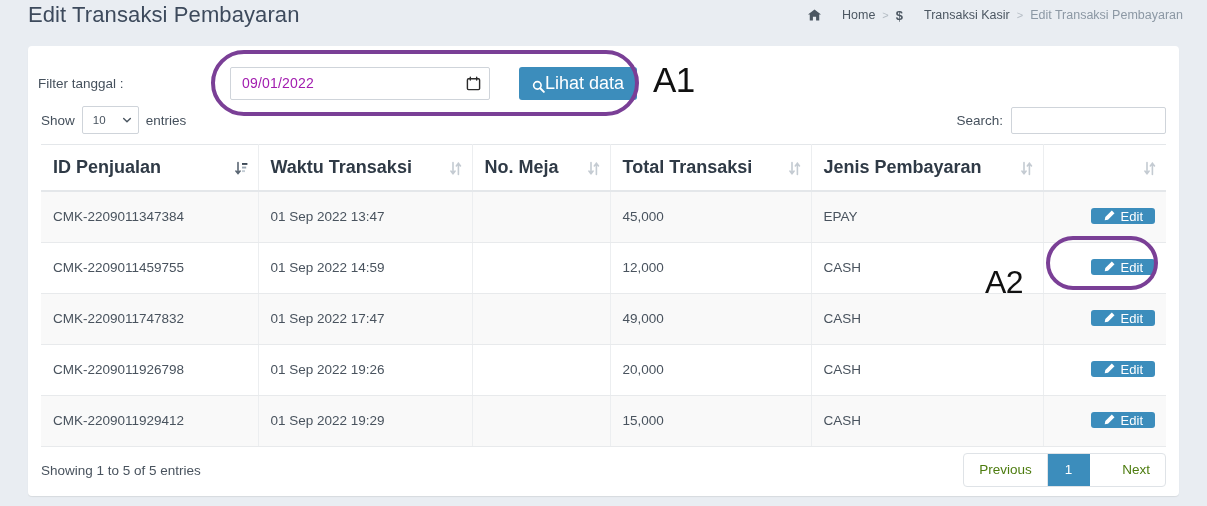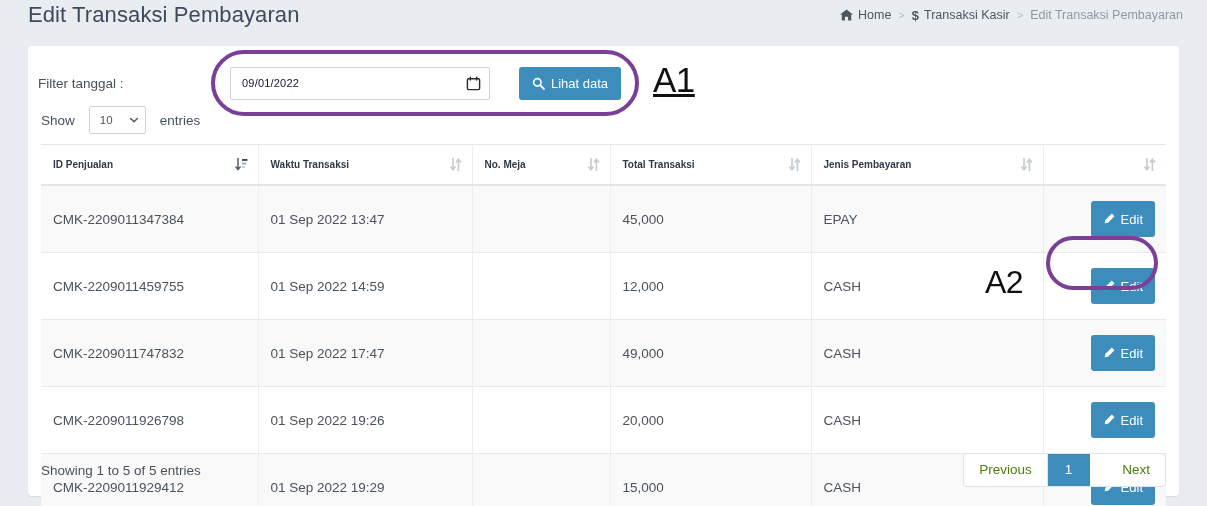--- a/index.html
+++ b/index.html
@@ -39,21 +39,21 @@
     font-size: 12.5px;
     color: #6b7682;
     white-space: nowrap;
     gap: 6px;
   }
   .breadcrumb .crumb-link {
     color: #4c5762;
     text-decoration: none;
     display: inline-flex;
     align-items: center;
-    gap: 5px;
+    gap: 21px;
   }
   .breadcrumb .crumb-current { color: #8c98a4; }
   .breadcrumb .sep { color: #b4bcc4; font-size: 11px; padding: 0 1px; }
   .ico-home svg { display: block; }
   .ico-dollar {
     font-weight: 700;
     font-size: 13px;
     color: #4c5762;
     line-height: 1;
   }
@@ -90,57 +90,56 @@
     height: 33px;
     border: 1px solid #cfd4da;
     border-radius: 2px;
     background: #fff;
     display: flex;
     align-items: center;
     padding: 0 8px 0 11px;
     justify-content: space-between;
   }
   .date-value {
-    font-size: 11px;
-    color: #0f172a;
+    font-size: 14px;
+    color: #a21caf;
     letter-spacing: .2px;
   }
   .cal-ico { width: 15px; height: 15px; display: block; }
   .btn-lihat {
     margin-left: 29px;
     height: 33px;
     background: #3c8dbc;
     color: #ffffff;
     border: none;
     border-radius: 3px;
-    font-size: 13px;
+    font-size: 18px;
     font-family: inherit;
     padding: 0 13px;
     display: inline-flex;
     align-items: center;
-    gap: 6px;
     cursor: pointer;
   }
   .btn-lihat .search-ico { width: 13px; height: 13px; display:block; }
 
   
   .controls-row {
     position: absolute;
     left: 0; top: 56px;
     width: 100%;
     padding: 0 13px 0 13px;
     display: flex;
     align-items: center;
     justify-content: space-between;
     height: 36px;
   }
   .show-entries {
     display: flex;
     align-items: center;
-    gap: 14px;
+    gap: 7px;
     font-size: 13.5px;
     color: #45505c;
   }
   .len-select {
     width: 57px;
     height: 28px;
     border: 1px solid #cfd4da;
     border-radius: 2px;
     background: #fff;
     display: inline-flex;
@@ -178,21 +177,21 @@
     left: 13px; top: 98px;
     width: 1125px;
   }
   table.dt {
     width: 100%;
     border-collapse: collapse;
     table-layout: fixed;
   }
   table.dt th {
     text-align: left;
-    font-size: 10px;
+    font-size: 18px;
     font-weight: 700;
     color: #2f3a46;
     padding: 12px 10px 12px 12px;
     border-top: 1px solid #e4e7ea;
     border-bottom: 2px solid #e4e7ea;
     border-right: 1px solid #eceef0;
     background: #fff;
     position: relative;
     cursor: pointer;
     vertical-align: middle;
@@ -225,21 +224,21 @@
   .btn-edit {
     display: inline-flex;
     align-items: center;
     gap: 6px;
     background: #3c8dbc;
     color: #fff;
     border: none;
     border-radius: 3px;
     font-family: inherit;
     font-size: 13px;
-    height: 36px;
+    height: 16px;
     padding: 0 12px;
     cursor: pointer;
   }
   .btn-edit .pencil { width: 12px; height: 12px; display:block; }
 
   
   col.c1 { width: 217px; }
   col.c2 { width: 214px; }
   col.c3 { width: 138px; }
   col.c4 { width: 201px; }
@@ -292,21 +291,21 @@
     pointer-events: none;
   }
   .anno-label {
     position: absolute;
     font-family: "Liberation Sans", sans-serif;
     font-size: 35px;
     color: #111;
     letter-spacing: -.5px;
     line-height: 1;
   }
-  #anno-a1 { left: 653px; top: 62px; text-decoration: underline; }
+  #anno-a1 { left: 653px; top: 62px; }
   #anno-a2 { left: 985px; top: 266px; font-size: 32px; }
 </style>
 </head>
 <body>
 
 <div id="page">
 
   <div class="page-header">
     <div class="page-title">Edit Transaksi Pembayaran</div>
 
@@ -362,20 +361,24 @@
           <span>10</span>
           <span class="chev">
             <svg width="10" height="10" viewBox="0 0 12 12">
               <path d="M2 4.3L6 8.2l4-3.9" fill="none" stroke="#4a5560" stroke-width="1.7" stroke-linecap="round" stroke-linejoin="round"></path>
             </svg>
           </span>
         </span>
         <span>entries</span>
       </div>
 
+      <div class="search-box">
+        <span>Search:</span>
+        <input class="search-input" type="text" placeholder="" style="">
+      </div>
     </div>
 
     <div class="table-wrap">
       <table class="dt">
         <colgroup>
           <col class="c1">
             <col class="c2">
             <col class="c3">
             <col class="c4">
             <col class="c5">

